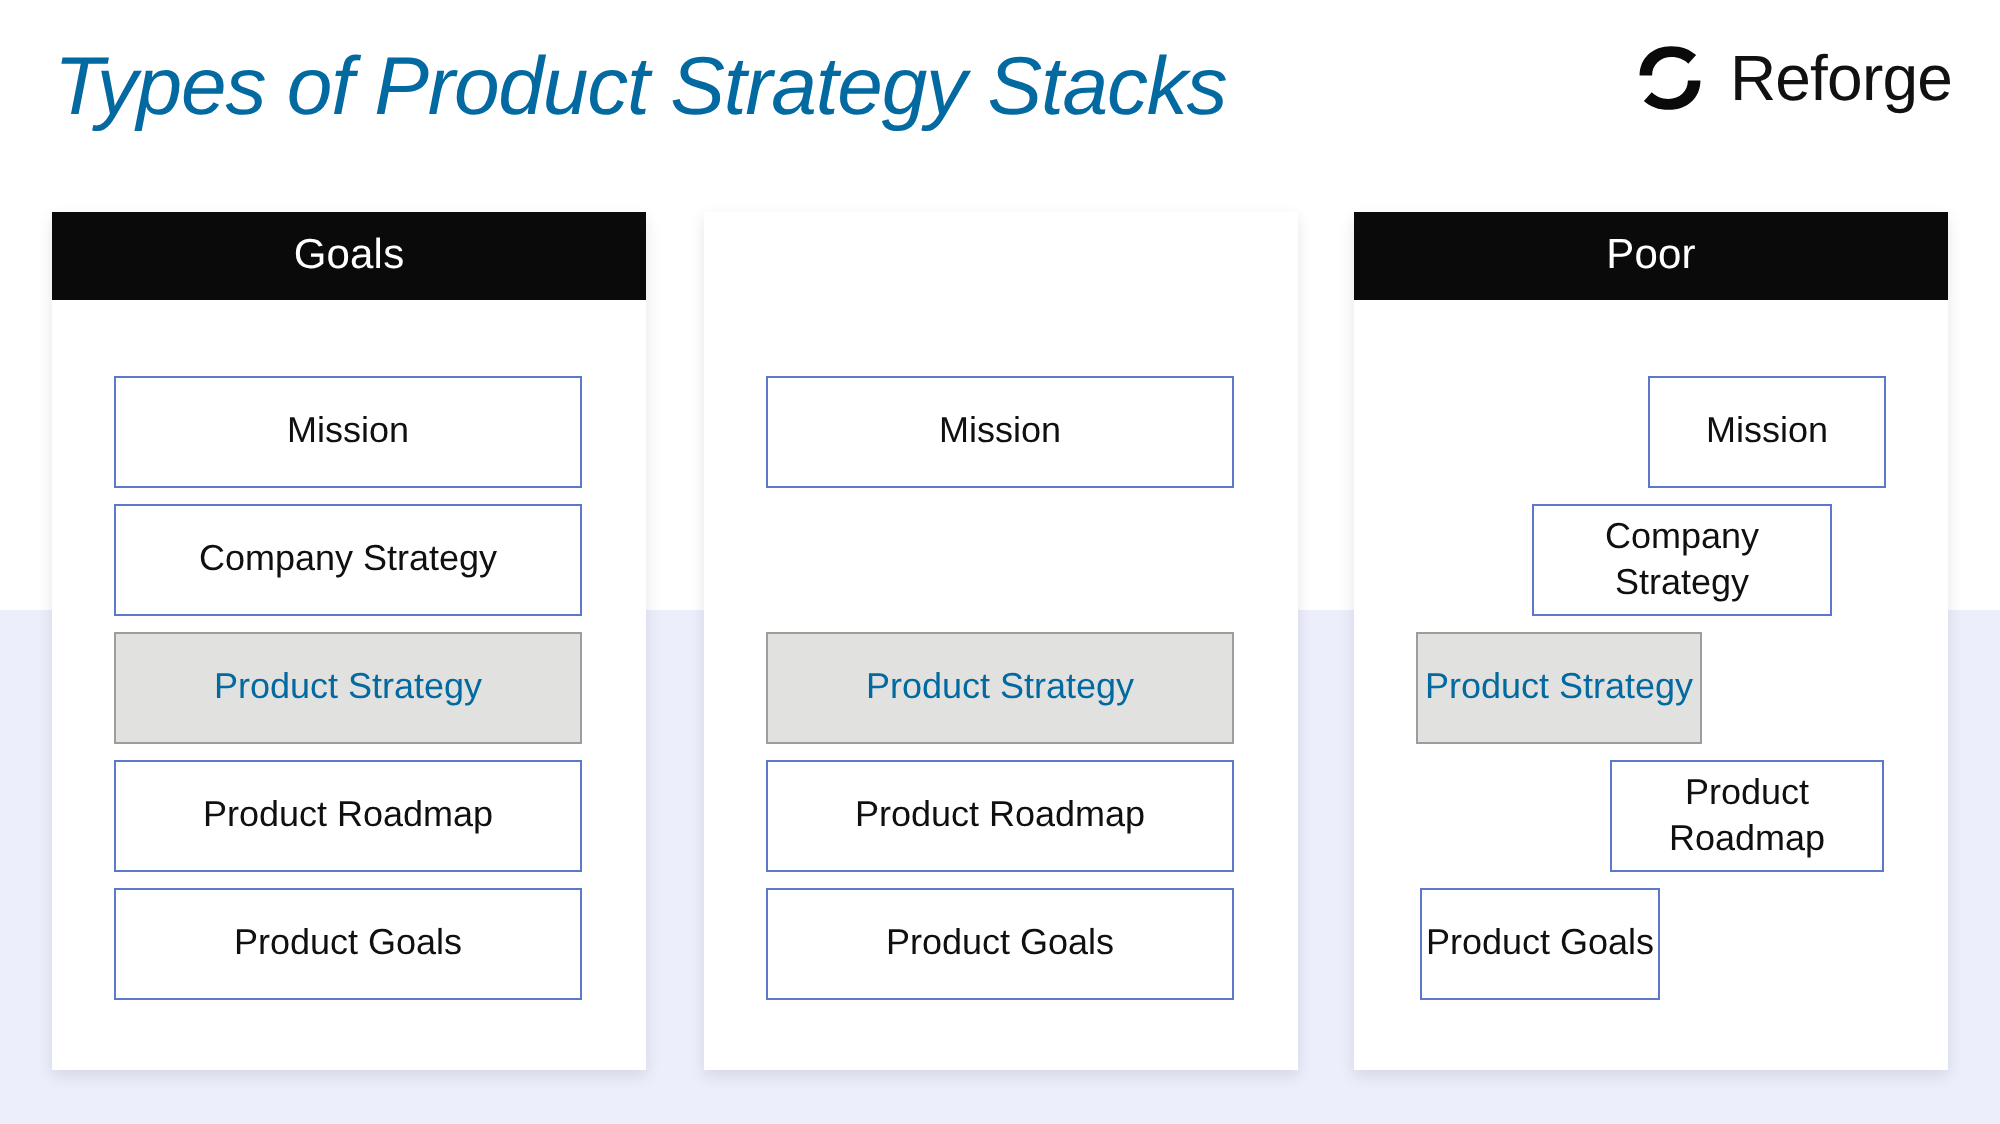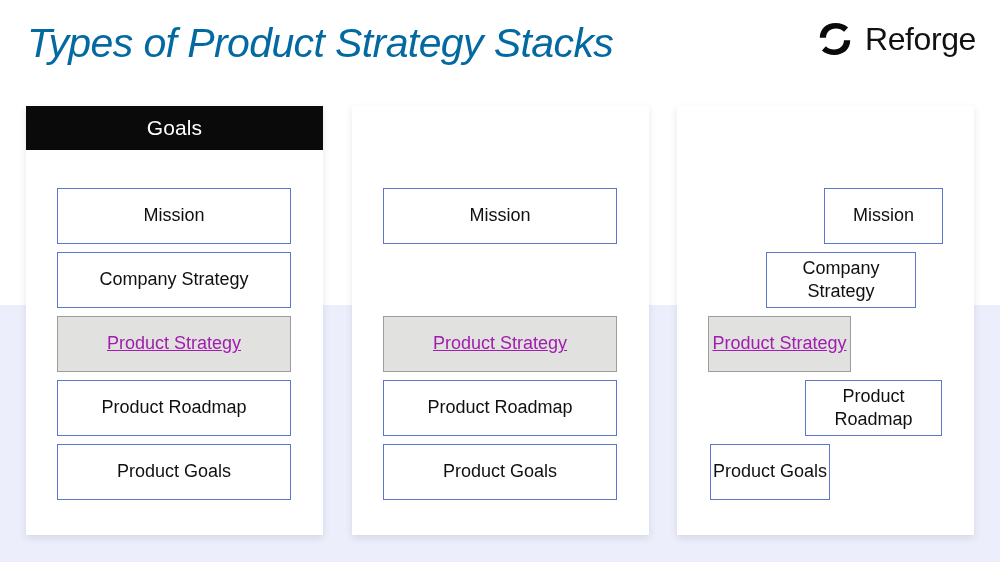--- a/index.html
+++ b/index.html
@@ -111,22 +111,21 @@
     text-align: center;
     font-size: 18px;
     line-height: 1.28;
     border: 1.6px solid #5b78cd;
     background: #ffffff;
     color: #101010;
   }
   .box.muted {
     border: 1.6px solid #9d9d99;
     background: #e1e1df;
-    color: #a21caf;
-    text-decoration: underline;
+    color: #0369a1;
   }
 
   
   .aligned { left: 31px; width: 234px; height: 56px; }
   .r0 { top: 38px;  }
   .r1 { top: 102px; }
   .r2 { top: 166px; }
   .r3 { top: 230px; }
   .r4 { top: 294px; }
 
@@ -171,20 +170,23 @@
 <div class="card" id="card-incomplete">
   <div class="card-body">
     <div class="box aligned r0">Mission</div>
     <div class="box aligned r2 muted">Product Strategy</div>
     <div class="box aligned r3">Product Roadmap</div>
     <div class="box aligned r4">Product Goals</div>
   </div>
 </div>
 
 <div class="card" id="card-poor">
+  <div class="card-header">
+    <span class="card-header-label">Poor</span>
+  </div>
   <div class="card-body">
     <div class="box p-mission">Mission</div>
     <div class="box p-company">Company Strategy</div>
     <div class="box p-strategy muted">Product Strategy</div>
     <div class="box p-roadmap">Product Roadmap</div>
     <div class="box p-goals">Product Goals</div>
   </div>
 </div>
 
 </body></html>

